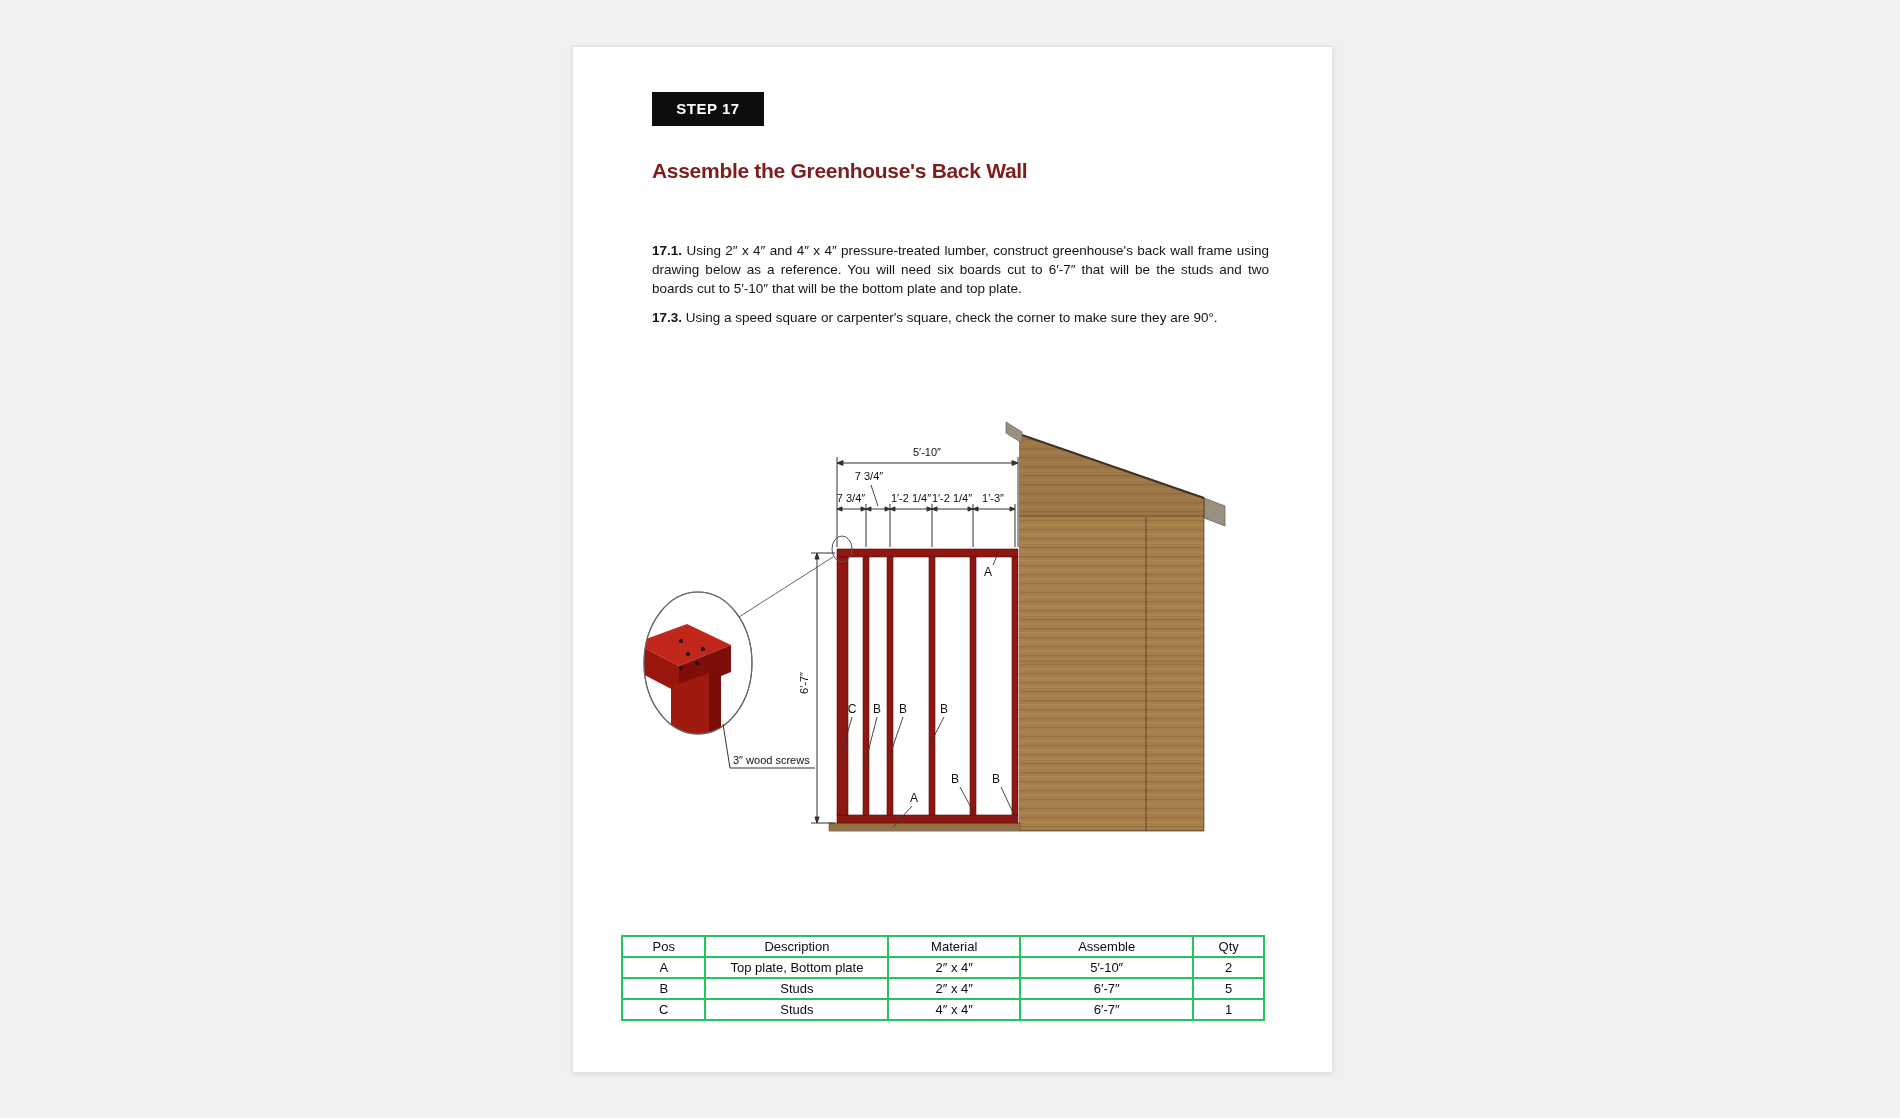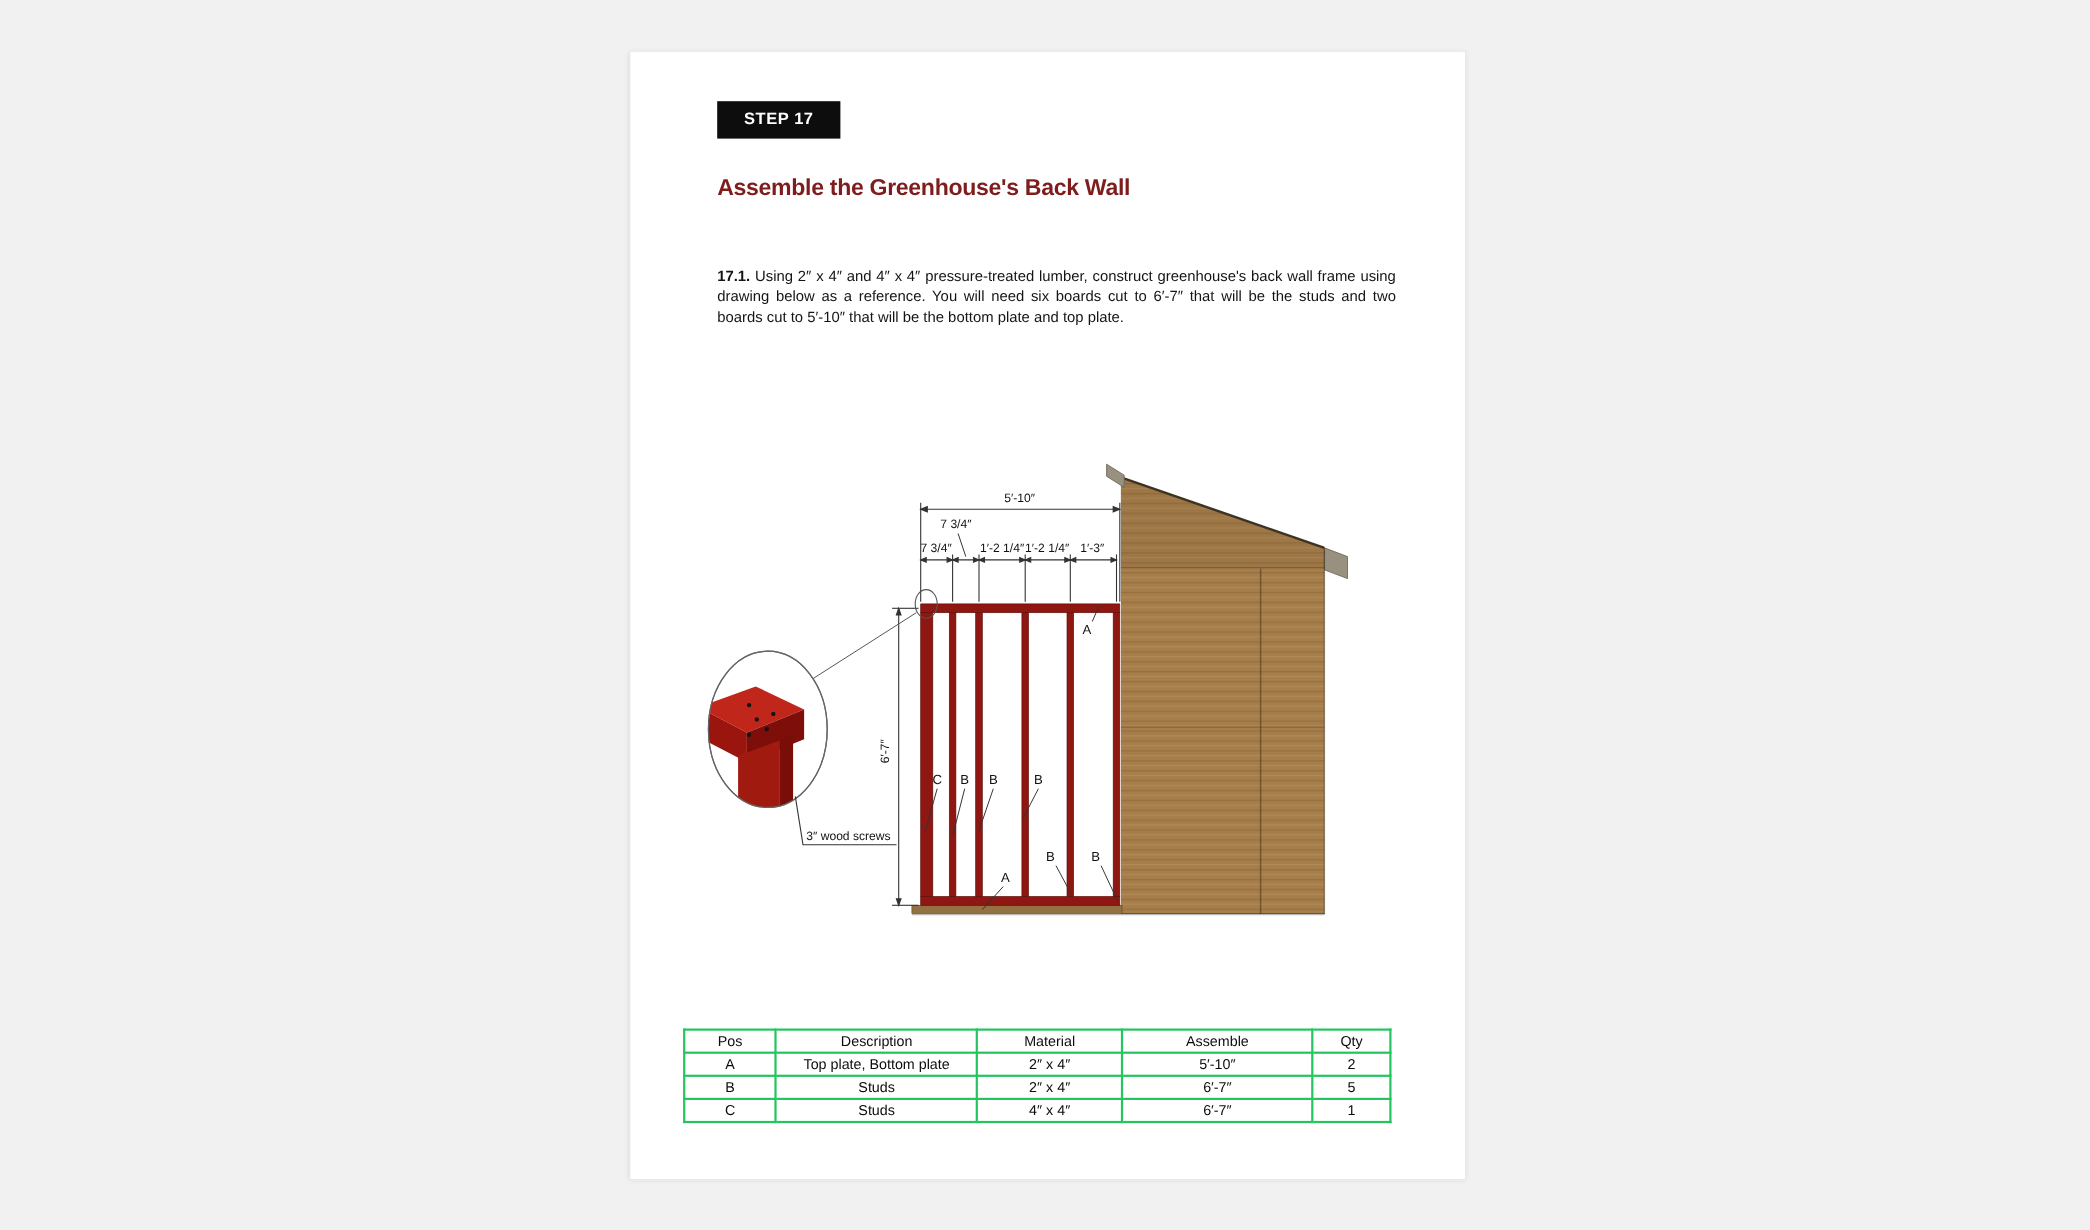--- a/index.html
+++ b/index.html
@@ -32,20 +32,21 @@
 <body>
 
 <div class="canvas">
   <div class="page">
 
     <div class="step-badge">STEP 17</div>
 
     <h1 class="title">Assemble the Greenhouse's Back Wall</h1>
 
     <p class="instr" id="instr1"><b>17.1.</b> <span>Using 2″ x 4″ and 4″ x 4″ pressure-treated lumber, construct greenhouse's back wall frame using drawing below as a reference. You will need six boards cut to 6′-7″ that will be the studs and two boards cut to 5′-10″ that will be the bottom plate and top plate.</span></p>
+    <p class="instr" id="instr3"><b>17.3.</b> <span>Using a speed square or carpenter's square, check the corner to make sure they are 90°.</span></p>
 
     <svg class="drawing" viewBox="0 0 620 430" xmlns="http://www.w3.org/2000/svg">
       <defs>
         <pattern id="woodgrain" width="12" height="9" patternUnits="userSpaceOnUse">
           <rect width="12" height="9" fill="#a67e4b"></rect>
           <rect y="0" width="12" height="1.3" fill="#9a713e"></rect>
           <rect y="4.5" width="12" height="1" fill="#b08a54"></rect>
         </pattern>
         <clipPath id="detailClip">
             <ellipse cx="67" cy="242" rx="54" ry="71"></ellipse>

